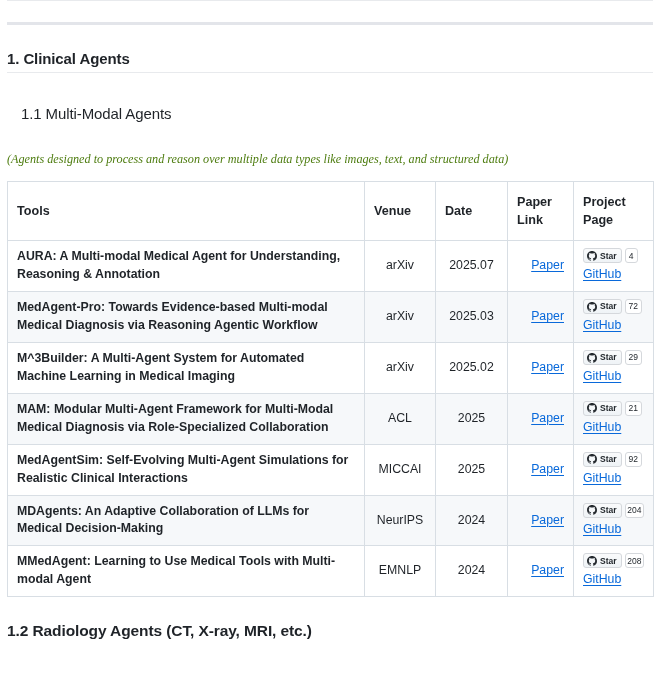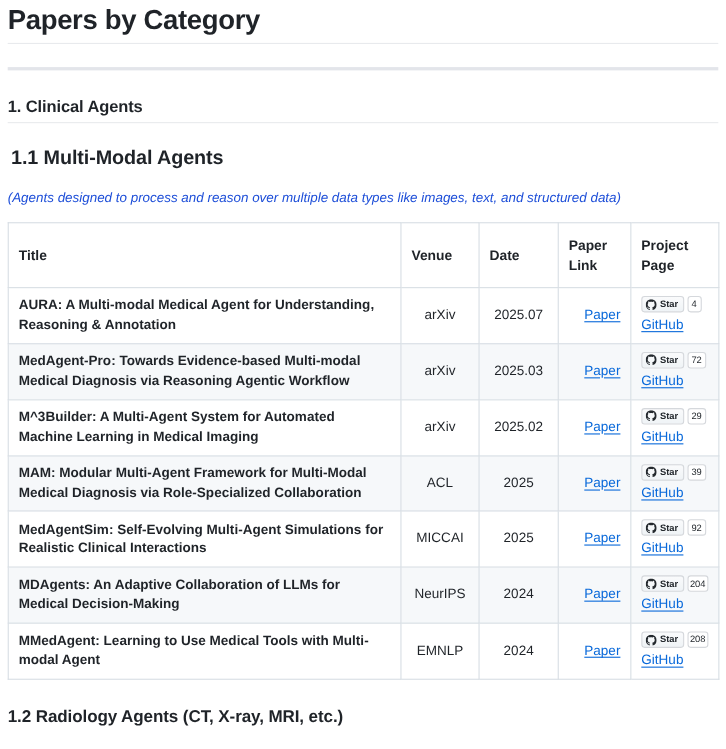--- a/index.html
+++ b/index.html
@@ -29,33 +29,34 @@
     font-size: 15px;
     font-weight: bold;
     letter-spacing: -0.1px;
     margin: 0;
     padding: 25px 0 5px 0;
     color: #1f2328;
   }
   .rule-h2 { height: 1px; background: #e8eaed; width: 100%; }
 
   .h3 {
-    font-size: 18px;
-    font-weight: bold;
+    font-size: 15px;
+    font-weight: normal;
     letter-spacing: -0.1px;
-    margin: 3px;
+    margin: 14px;
     padding: 18px 0 0 0;
     color: #1f2328;
   }
   .note {
     font-size: 12.2px;
     font-style: italic;
-    color: #1d4ed8;
+    color: #4d7c0f;
     padding: 16px 0 13px 0;
     line-height: 1.3;
+    font-family: Liberation Serif, serif;
   }
 
   table.papers {
     border-collapse: collapse;
     width: 646px;
     table-layout: fixed;
     border: 1px solid #d8dee4;
     font-size: 12.3px;
   }
   table.papers col.c-title  { width: 357px; }
@@ -140,41 +141,40 @@
     margin: 0;
     padding: 25px 0 0 0;
     color: #1f2328;
   }
 </style>
 </head>
 <body>
 
 <div class="page">
 
-  <h1 class="page-title">Papers by Category</h1>
   <div class="rule-thin"></div>
   <div class="rule-thick"></div>
 
   <h2 class="h2">1. Clinical Agents</h2>
   <div class="rule-h2"></div>
 
   <h3 class="h3">1.1 Multi-Modal Agents</h3>
   <div class="note">(Agents designed to process and reason over multiple data types like images, text, and structured data)</div>
 
   <table class="papers">
     <colgroup>
       <col class="c-title">
         <col class="c-venue">
         <col class="c-date">
         <col class="c-link">
         <col class="c-proj">
     </colgroup>
     <thead>
       <tr>
-        <th>Title</th>
+        <th>Tools</th>
         <th>Venue</th>
         <th>Date</th>
         <th>Paper Link</th>
         <th>Project Page</th>
       </tr>
     </thead>
     <tbody id="table-body">
         <tr>
           <td class="cell-title">AURA: A Multi-modal Medical Agent for Understanding, Reasoning &amp; Annotation</td>
           <td class="cell-venue">arXiv</td>
@@ -233,21 +233,21 @@
           <td class="cell-link"><a class="link" href="#">Paper</a></td>
           <td class="cell-proj"><div class="badge-row">
               <span class="star-btn">
                 <span>
                   <svg class="gh-mark" viewBox="0 0 16 16" aria-hidden="true">
                     <path fill="#24292e" d="M8 0C3.58 0 0 3.58 0 8c0 3.54 2.29 6.53 5.47 7.59.4.07.55-.17.55-.38 0-.19-.01-.82-.01-1.49-2.01.37-2.53-.49-2.69-.94-.09-.23-.48-.94-.82-1.13-.28-.15-.68-.52-.01-.53.63-.01 1.08.58 1.23.82.72 1.21 1.87.87 2.33.66.07-.52.28-.87.51-1.07-1.78-.2-3.64-.89-3.64-3.95 0-.87.31-1.59.82-2.15-.08-.2-.36-1.02.08-2.12 0 0 .67-.21 2.2.82.64-.18 1.32-.27 2-.27.68 0 1.36.09 2 .27 1.53-1.04 2.2-.82 2.2-.82.44 1.1.16 1.92.08 2.12.51.56.82 1.27.82 2.15 0 3.07-1.87 3.75-3.65 3.95.29.25.54.73.54 1.48 0 1.07-.01 1.93-.01 2.2 0 .21.15.46.55.38A8.013 8.013 0 0 0 16 8c0-4.42-3.58-8-8-8z"></path>
                   </svg>
                 </span>
                 <span class="star-label">Star</span>
               </span>
-              <span class="star-count">39</span>
+              <span class="star-count">21</span>
             </div><a class="link" href="#">GitHub</a></td>
         </tr>
         <tr>
           <td class="cell-title">MedAgentSim: Self-Evolving Multi-Agent Simulations for Realistic Clinical Interactions</td>
           <td class="cell-venue">MICCAI</td>
           <td class="cell-date">2025</td>
           <td class="cell-link"><a class="link" href="#">Paper</a></td>
           <td class="cell-proj"><div class="badge-row">
               <span class="star-btn">
                 <span>

